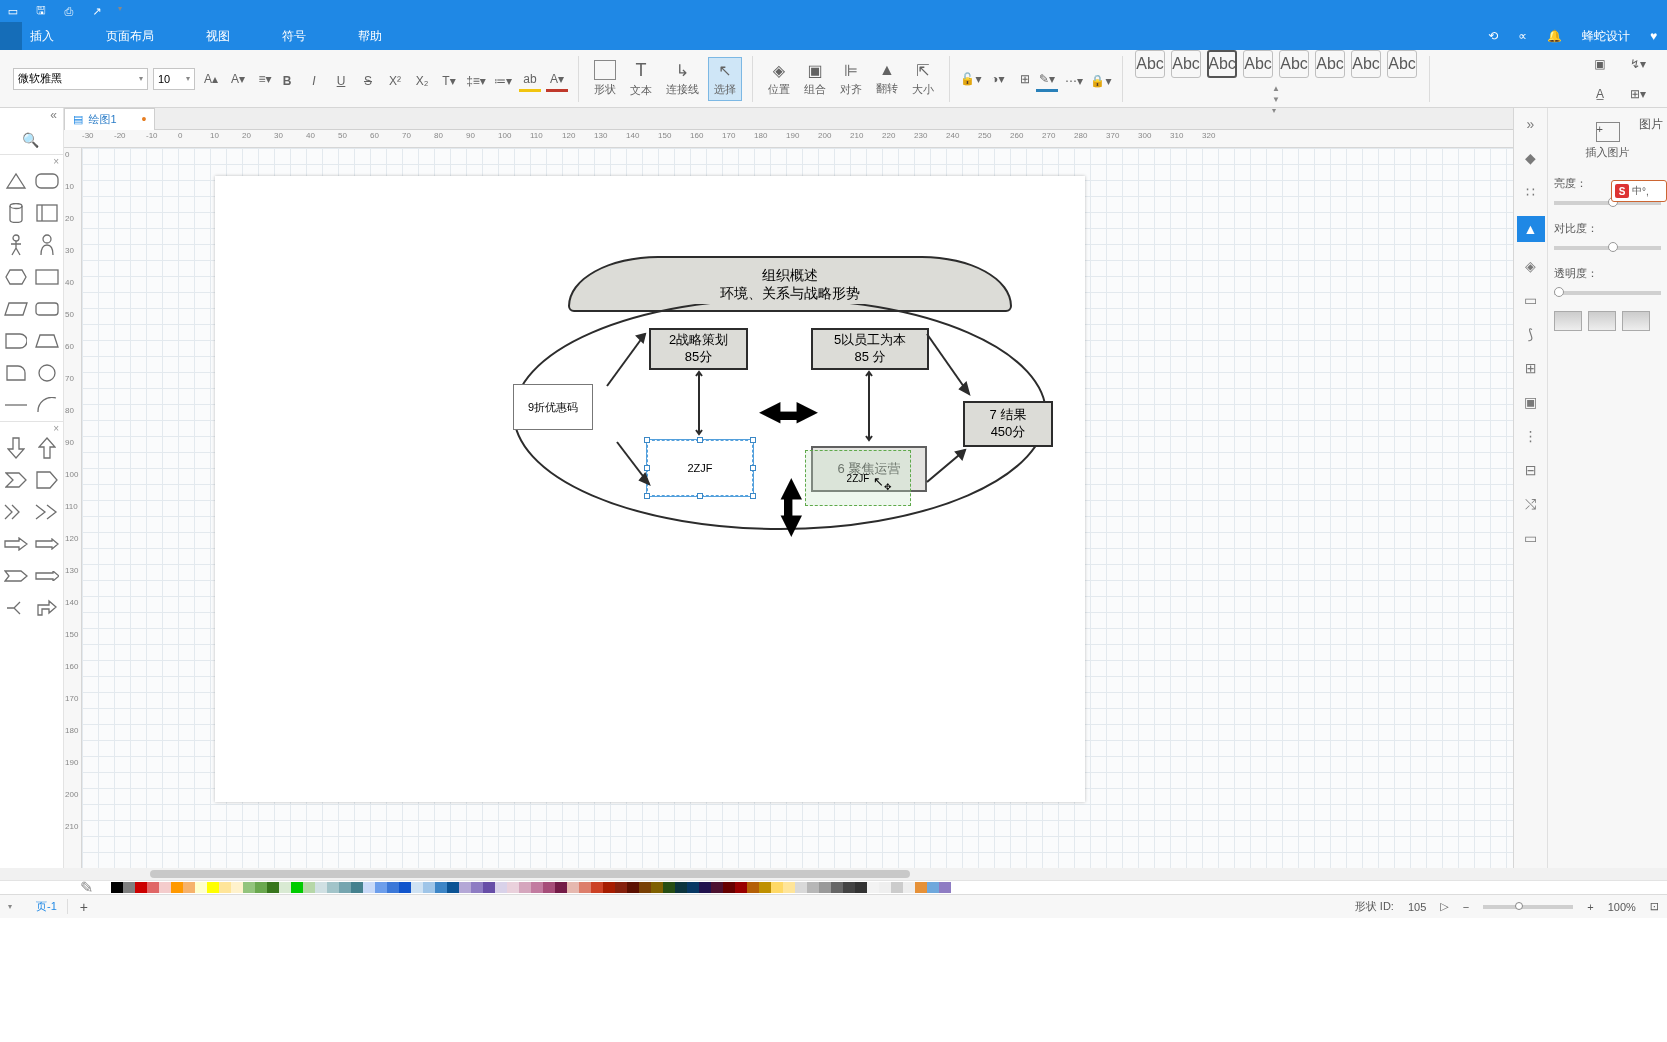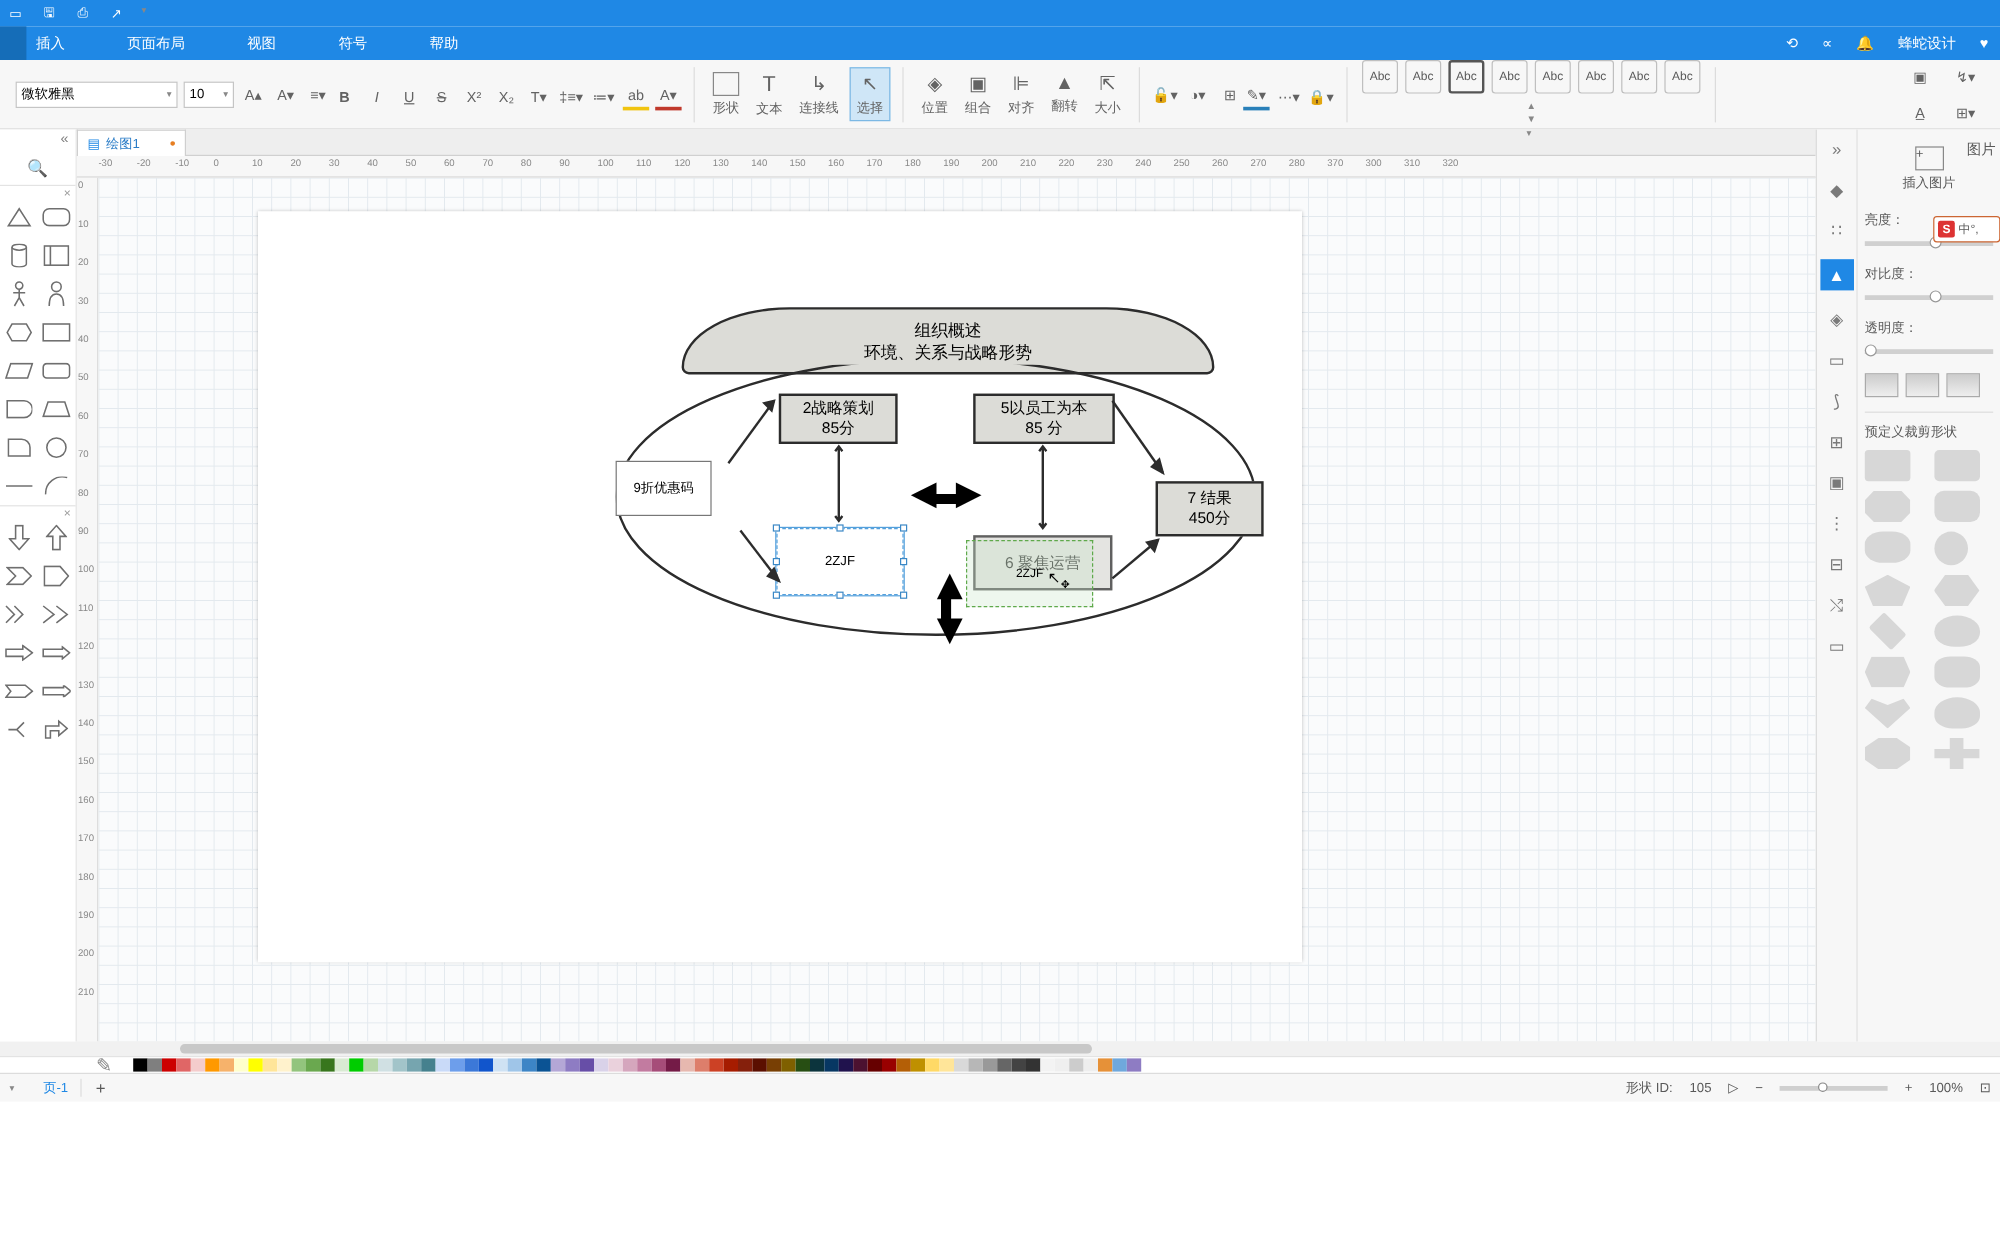--- a/index.html
+++ b/index.html
@@ -17,21 +17,21 @@
 .ribbon { height: 58px; background: #f7f7f7; border-bottom: 1px solid #d6d6d6; display: flex; align-items: center; padding: 0 6px; }
 .ribbon-group { display: flex; flex-direction: row; align-items: center; justify-content: center; height: 100%; padding: 0 7px; position: relative; }
 .ribbon-sep { width: 1px; height: 46px; background: #dcdcdc; margin: 0 3px; }
 .ribbon-font-row { display: flex; align-items: center; gap: 5px; }
 .font-select { width: 135px; height: 22px; border: 1px solid #c5c5c5; background: #fff; font-size: 11px; padding: 0 4px; display: flex; align-items: center; justify-content: space-between; }
 .size-select { width: 42px; height: 22px; border: 1px solid #c5c5c5; background: #fff; font-size: 11px; padding: 0 4px; display: flex; align-items: center; justify-content: space-between; }
 .rb-btn { width: 22px; height: 22px; display: flex; align-items: center; justify-content: center; font-size: 12px; color: #636363; cursor: pointer; }
 .rb-btn.big { width: auto; height: auto; flex-direction: column; font-size: 11px; gap: 2px; padding: 3px 5px; }
 .rb-btn.big .ic { width: 22px; height: 20px; border: 1px solid #888; }
 .rb-btn.sel { background: #cfe6f7; border: 1px solid #7cb8e4; }
-.abc-btn { width: 30px; height: 28px; border: 1px solid #bfbfbf; border-radius: 3px; display: flex; align-items: center; justify-content: center; font-size: 10px; color: #595959; }
+.abc-btn { width: 30px; height: 28px; border: 1px solid #bfbfbf; border-radius: 3px; display: flex; align-items: center; justify-content: center; font-size: 16px; color: #595959; }
 .abc-btn.active { border: 2px solid #555; }
 .ribbon-right { margin-left: auto; display: flex; gap: 16px; align-items: center; padding-right: 12px; }
 
 .workspace { display: flex; height: 760px; background: #fff; }
 
 .left-rail { width: 64px; background: #fff; border-right: 1px solid #e3e3e3; display: flex; flex-direction: column; }
 .left-rail .collapse { height: 18px; display: flex; justify-content: flex-end; padding-right: 6px; color: #808080; font-size: 12px; }
 .left-rail .search { height: 28px; display: flex; align-items: center; justify-content: center; font-size: 14px; color: #6f6f6f; }
 .shape-panel { border-top: 1px solid #e3e3e3; padding: 4px 3px; position: relative; }
 .shape-panel .close-x { position: absolute; right: 4px; top: 1px; font-size: 10px; color: #999; }
@@ -598,41 +598,20 @@
     <div class="slider-row">
       <span>透明度：</span>
       <div class="slider">
           <div class="thumb" style="left:0"></div>
         </div>
     </div>
     <div class="pic-row">
       <div></div>
       <div></div>
       <div></div>
-    </div>
-    <div style="border-top:1px solid #ddd;padding-top:8px">
-      <span>预定义裁剪形状</span>
-      <div class="crop-grid">
-        <div></div>
-        <div style="border-radius:4px"></div>
-        <div style="clip-path:polygon(20% 0,80% 0,100% 30%,100% 70%,80% 100%,20% 100%,0 70%,0 30%)"></div>
-        <div style="border-radius:8px"></div>
-        <div style="border-radius:40% 40% 40% 40%"></div>
-        <div style="border-radius:50%;width:28px;height:28px"></div>
-        <div style="clip-path:polygon(50% 0,100% 38%,82% 100%,18% 100%,0 38%)"></div>
-        <div style="clip-path:polygon(25% 0,75% 0,100% 50%,75% 100%,25% 100%,0 50%)"></div>
-        <div style="transform:rotate(45deg) scale(.7)"></div>
-        <div style="border-radius:50% 50% 45% 45%"></div>
-        <div style="clip-path:polygon(15% 0,85% 0,100% 50%,85% 100%,15% 100%,0 50%)"></div>
-        <div style="border-radius:35%"></div>
-        <div style="clip-path:polygon(50% 100%,0 35%,15% 5%,50% 25%,85% 5%,100% 35%)"></div>
-        <div style="border-radius:50% 50% 40% 40%"></div>
-        <div style="clip-path:polygon(30% 0,70% 0,100% 30%,100% 70%,70% 100%,30% 100%,0 70%,0 30%)"></div>
-        <div style="clip-path:polygon(35% 0,65% 0,65% 35%,100% 35%,100% 65%,65% 65%,65% 100%,35% 100%,35% 65%,0 65%,0 35%,35% 35%)"></div>
-      </div>
     </div>
   </div>
 </div>
 
 <div class="hscroll">
     <div class="thumb"></div>
   </div>
 
 <div class="colorbar">
   <span style="margin-right:6px;color:#888">✎</span>

